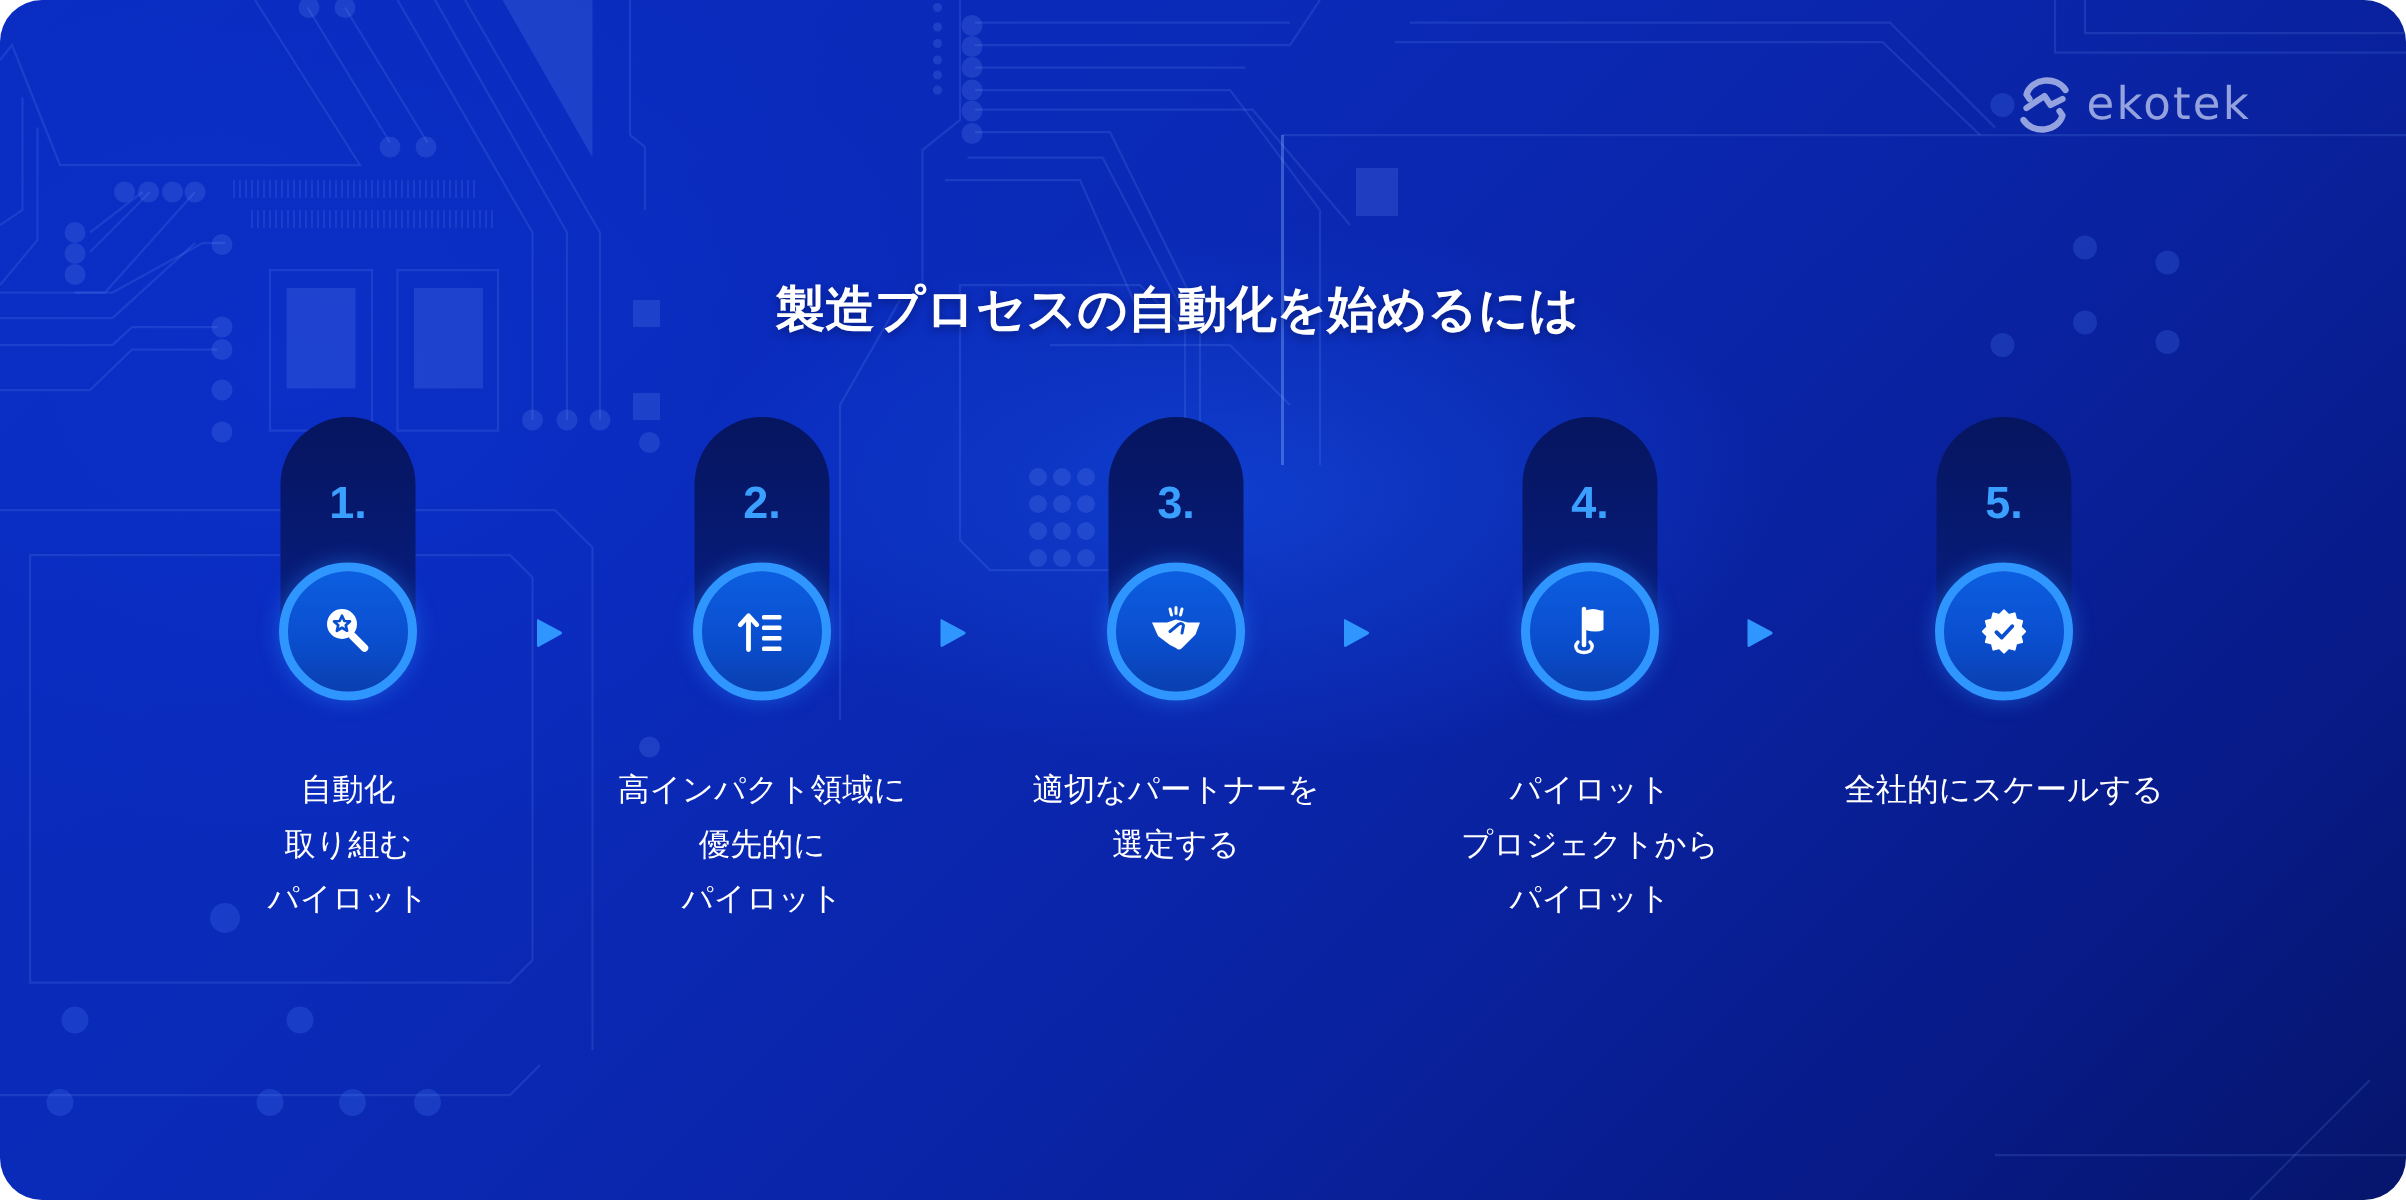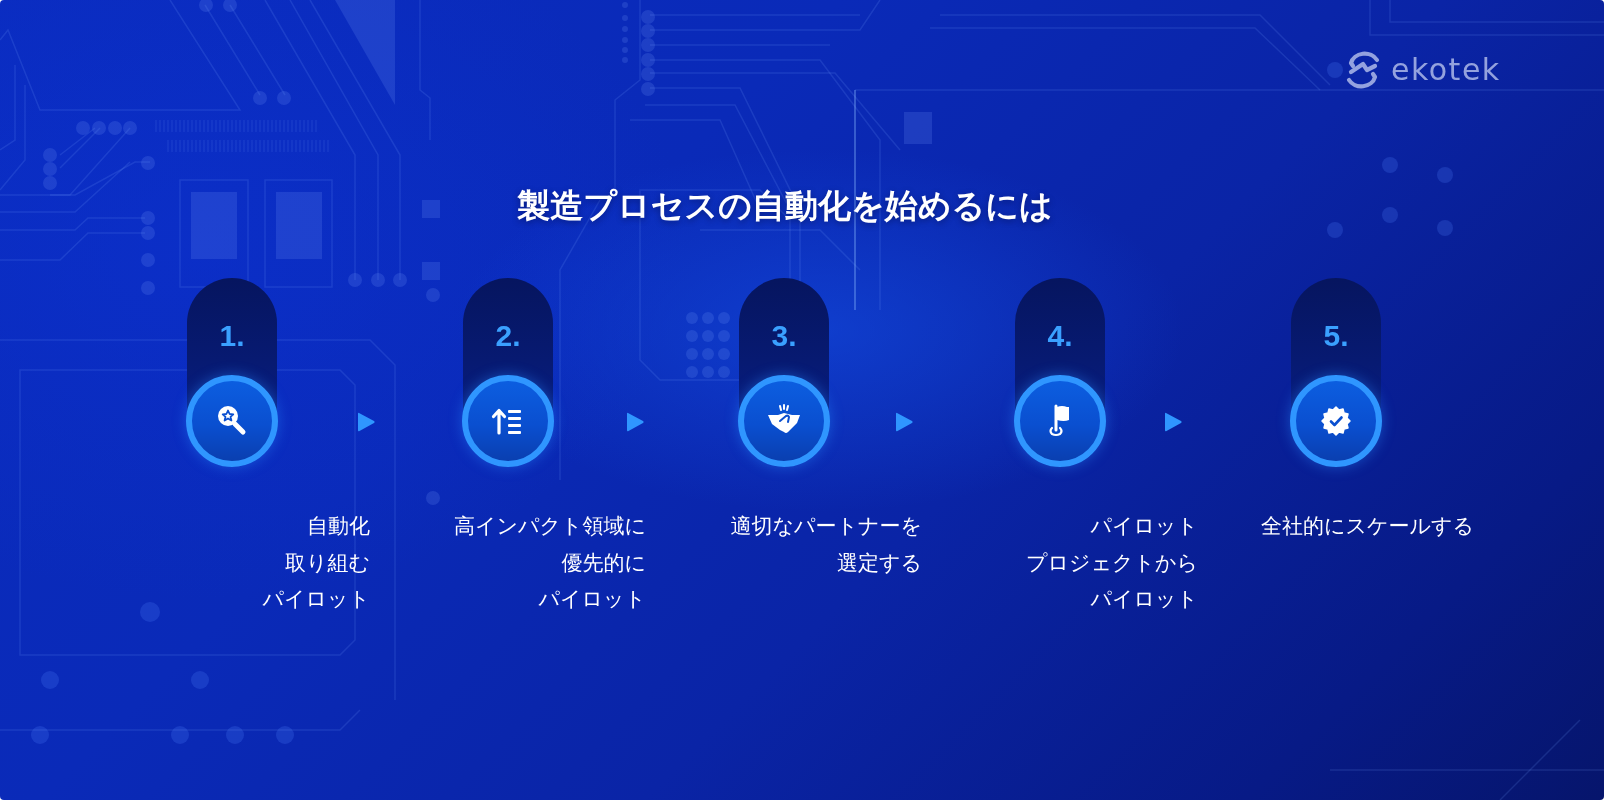--- a/index.html
+++ b/index.html
@@ -1,18 +1,18 @@
 <!DOCTYPE html>
 <html><head>
 <meta charset="utf-8">
 <style>
   html, body { margin: 0; padding: 0; background: #ffffff; }
   body { width: 1604px; height: 800px; overflow: hidden; font-family: "DejaVu Sans", "Liberation Sans", sans-serif; }
   .canvas {
-    position: relative; width: 1604px; height: 800px; border-radius: 4px; overflow: hidden;
+    position: relative; width: 1604px; height: 800px; border-radius: 28px; overflow: hidden;
     background:
       radial-gradient(ellipse 520px 260px at 820px 330px, rgba(20,80,230,0.55), rgba(20,80,230,0) 70%),
       radial-gradient(ellipse 700px 500px at 200px 250px, rgba(12,50,210,0.5), rgba(12,50,210,0) 70%),
       linear-gradient(135deg, #0a2cc0 0%, #0a2ab8 35%, #0a24a6 60%, #071a86 85%, #06156c 100%);
   }
   .circuit { position: absolute; inset: 0; pointer-events: none; }
   .logo { position: absolute; left: 1343px; top: 50px; display: flex; align-items: center; gap: 8px; opacity: 0.72; }
   .logo-text { color: #c9d3f5; font-family: "DejaVu Sans", sans-serif; font-size: 30px; letter-spacing: 1.5px; font-weight: 400; line-height: 40px; }
   .title {
     position: absolute; left: 0; width: 1570px; top: 172px; text-align: center;
@@ -32,21 +32,21 @@
   }
   .ring {
     position: absolute; left: 92px; top: 97px; width: 80px; height: 80px; border-radius: 50%;
     border: 6px solid #2f96ff;
     background: linear-gradient(180deg, #0c5ee0 0%, #0a4fd0 55%, #0a3fb0 100%);
     box-shadow: 0 0 14px rgba(40,140,255,0.45);
     display: flex; align-items: center; justify-content: center;
   }
   .ring svg { width: 36px; height: 36px; }
   .step-desc {
-    position: absolute; left: 0; width: 276px; top: 230px; text-align: right;
+    position: absolute; left: 0; width: 276px; top: 230px; text-align: center;
     color: #ffffff; font-size: 21px; line-height: 36.5px; font-family: "DejaVu Sans", sans-serif;
   }
   .step-desc span { display: block; white-space: nowrap; }
   .arrow { position: absolute; top: 411px; width: 20px; height: 22px; }
 </style>
 </head>
 <body>
 
 <div class="canvas">
 

